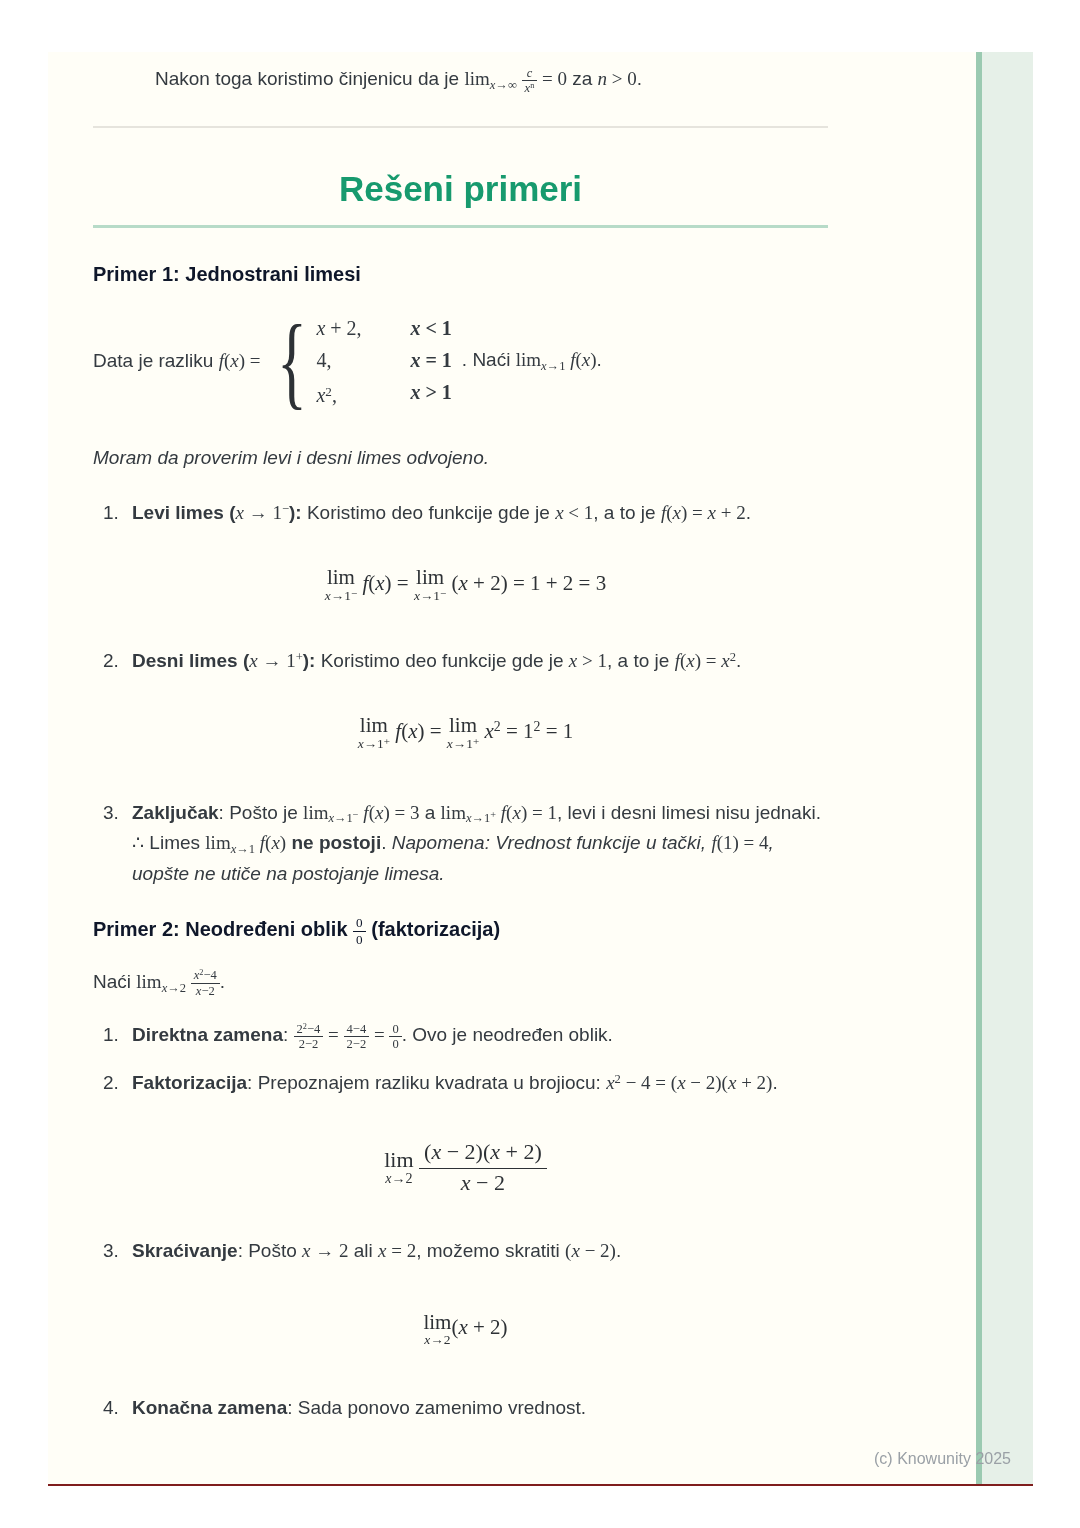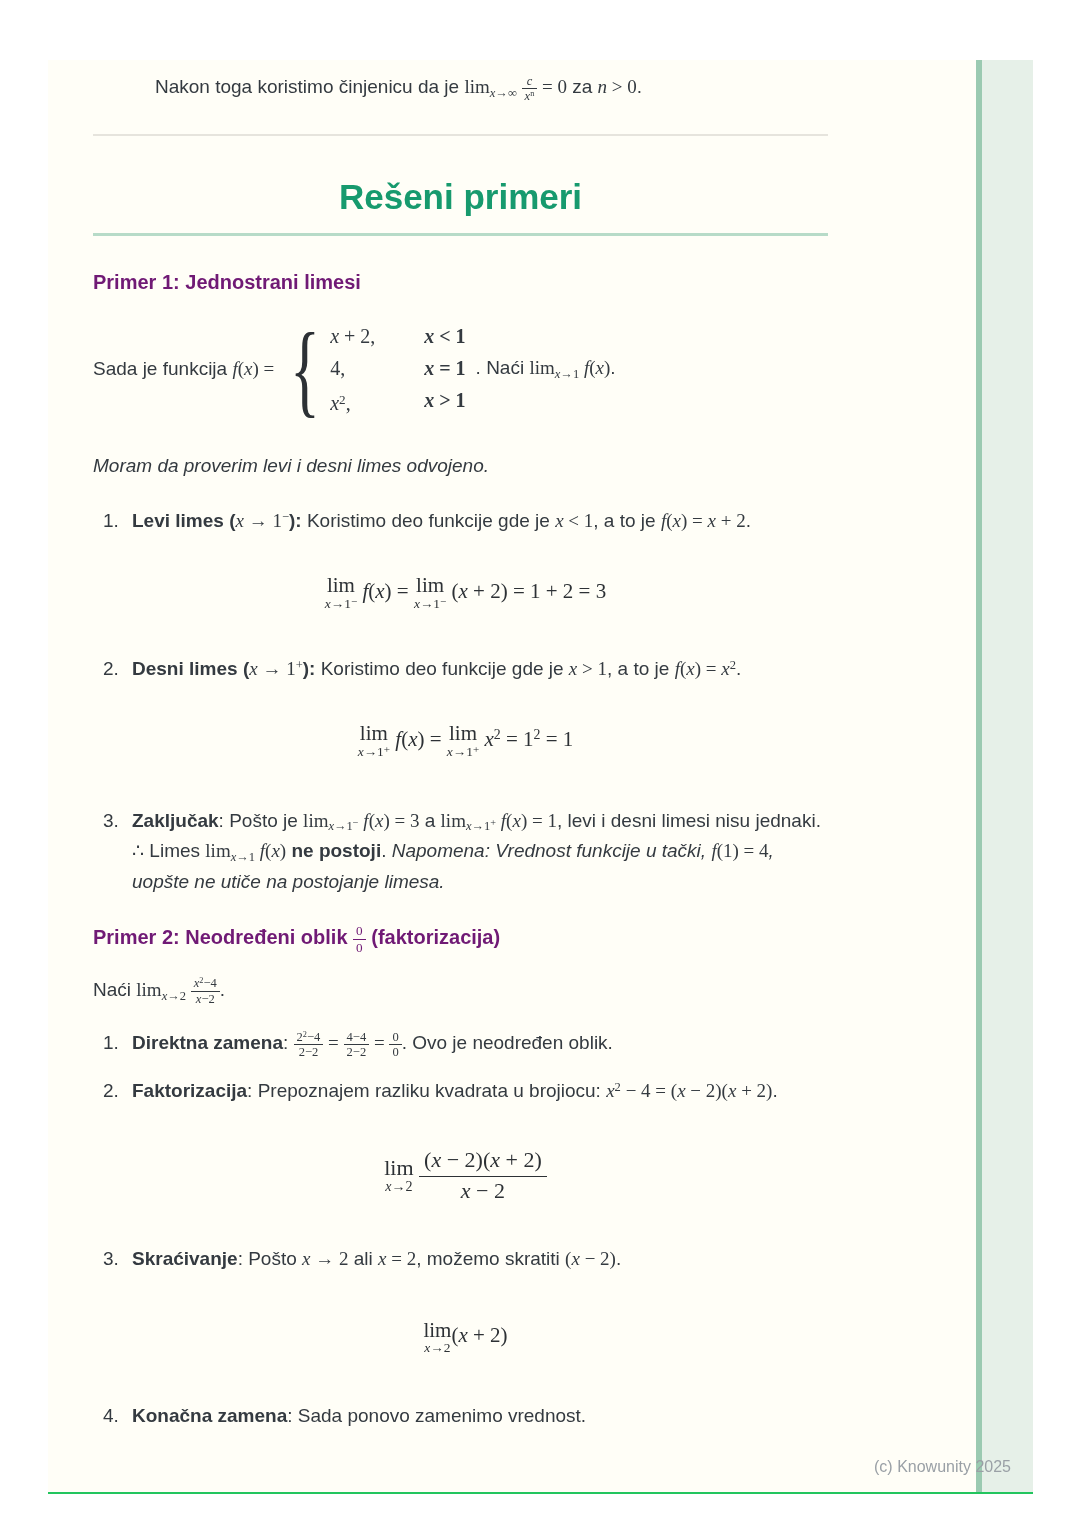--- a/index.html
+++ b/index.html
@@ -2,39 +2,39 @@
 <html><head>
 <meta charset="utf-8">
 <style>
   html,body{margin:0;padding:0;}
   body{
     width:1080px;height:1528px;background:#ffffff;position:relative;
     font-family:"Liberation Sans",sans-serif;color:#343a40;
     -webkit-font-smoothing:antialiased;
   }
   .page{
-    position:absolute;left:48px;top:60px;width:985px;height:1432px;
-    background:#fffef7;border-bottom:2px solid #22c55e;
+    position:absolute;left:48px;top:52px;width:985px;height:1432px;
+    background:#fffef7;border-bottom:2px solid #7f1d1d;
   }
   .accent-strip{
     position:absolute;top:0;right:0;width:57px;height:100%;
     background:#e6f0e8;border-left:6px solid #9bcab1;box-sizing:border-box;z-index:1;
   }
   .content{
     position:relative;z-index:2;
     padding:12px 205px 0 45px;
     font-size:19px;line-height:1.55;
   }
   .top-note{margin:0 0 0 62px;}
   .divider{border:none;border-top:2px solid #e6e4dd;margin:30px 0 0 0;}
   .title{
     margin:40px 0 0 0;font-size:35px;line-height:1.2;font-weight:700;
     color:#179a6e;padding-bottom:15px;border-bottom:3px solid #b7dbc8;text-align:center;
   }
-  .example-title{margin:32px 0 0 0;font-size:20px;font-weight:700;color:#701a75;line-height:1.4;}
+  .example-title{margin:32px 0 0 0;font-size:20px;font-weight:700;color:#0f172a;line-height:1.4;}
   .find{margin:20px 0 0 0;}
   .note-italic{margin:32px 0 0 0;}
   .rem{font-style:italic;}
   .rb{font-weight:700;}
 
   
   .math{font-family:"Liberation Serif",serif;font-weight:400;white-space:nowrap;}
   .mi{font-style:italic;}
   .mr{font-style:normal;}
   .msub{font-size:.66em;vertical-align:-0.3em;}
@@ -90,21 +90,21 @@
             <span class="mden"><span class="mi">x</span><span class="msup"><span class="mr">n</span></span></span>
           </span><span class="mr"> = 0</span></span><span> za </span><span class="math"><span class="mi">n</span><span class="mr"> &gt; 0</span></span><span>.</span></p>
 
     <hr class="divider">
 
     <h1 class="title">Rešeni primeri</h1>
 
     <h3 class="example-title">Primer 1: Jednostrani limesi</h3>
 
     <div class="piecewise">
-      <span class="pw-prefix"><span>Sada je funkcija </span><span class="math"><span class="mi">f</span><span class="mr">(</span><span class="mi">x</span><span class="mr">) = </span></span></span>
+      <span class="pw-prefix"><span>Data je razliku </span><span class="math"><span class="mi">f</span><span class="mr">(</span><span class="mi">x</span><span class="mr">) = </span></span></span>
       <span class="brace">{</span>
       <div class="cases">
         <div class="case-row">
           <span class="case-expr math"><span class="mi">x</span><span class="mr"> + 2,</span></span>
           <span class="case-cond math"><span class="mi">x</span><span class="mr"> &lt; 1</span></span>
         </div>
         <div class="case-row">
           <span class="case-expr math"><span class="mr">4,</span></span>
           <span class="case-cond math"><span class="mi">x</span><span class="mr"> = 1</span></span>
         </div>

